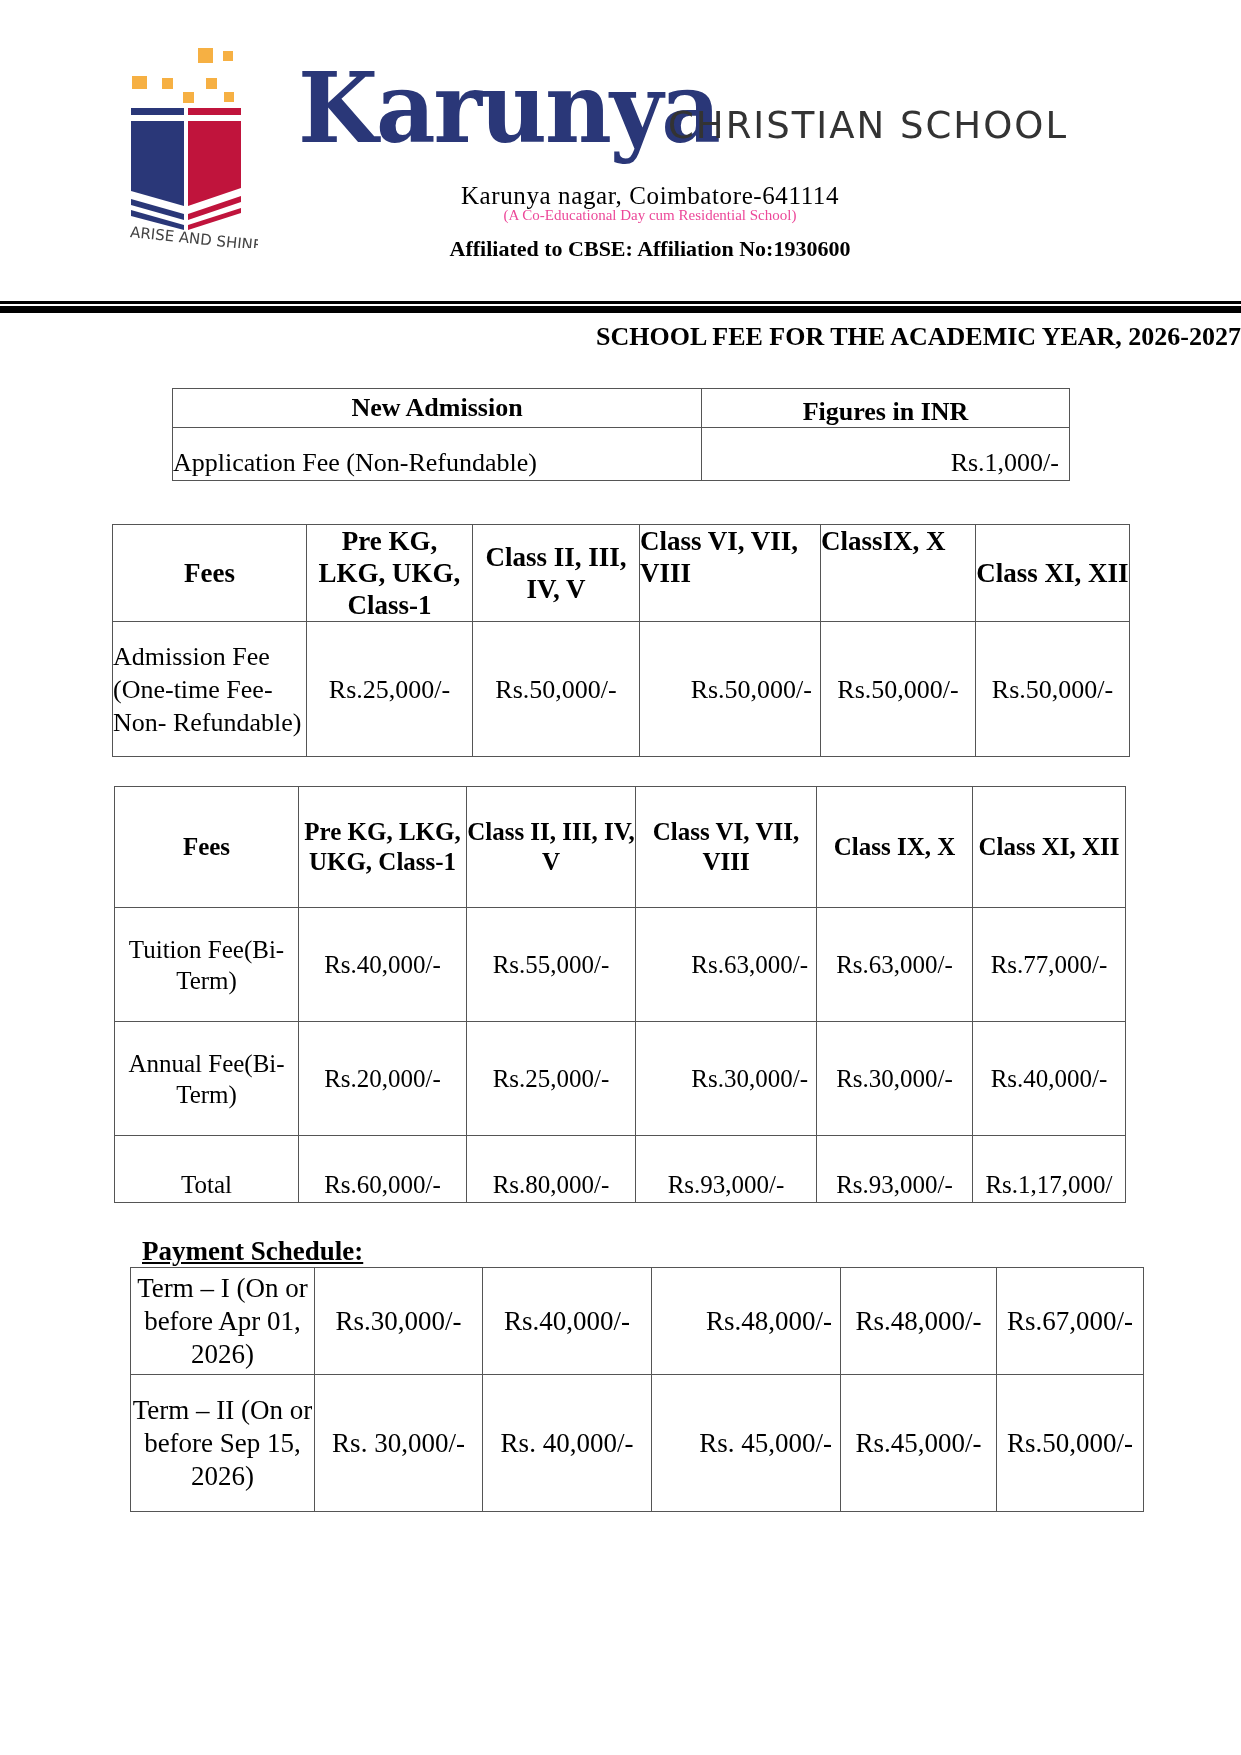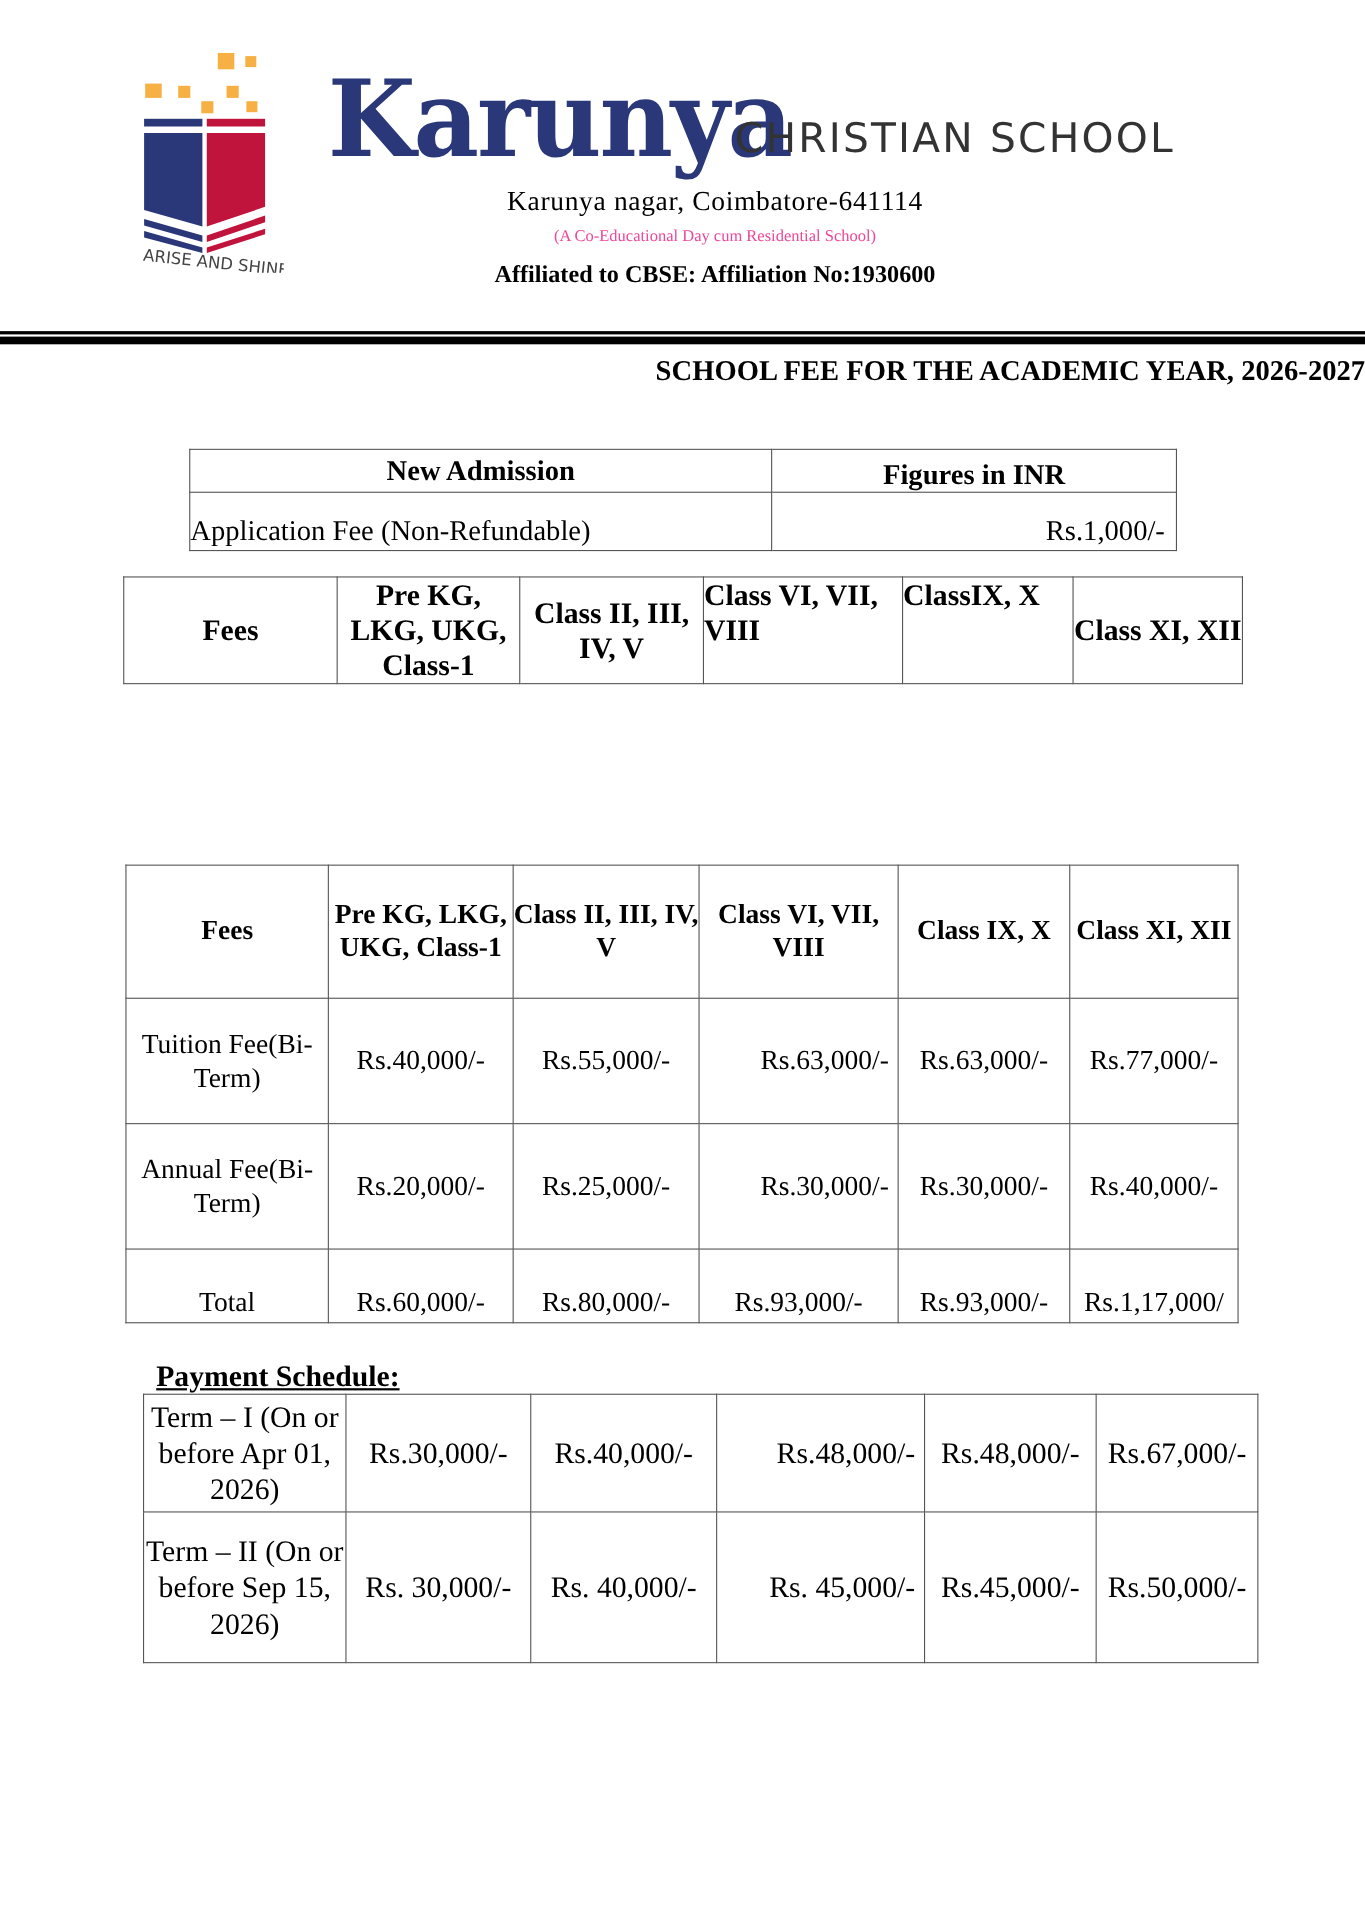--- a/index.html
+++ b/index.html
@@ -7,35 +7,35 @@
          font-family: "Liberation Serif", "DejaVu Serif", serif; color: #000; }
 
   
   .logo { position: absolute; left: 128px; top: 48px; width: 130px; height: 200px; }
   .brand { position: absolute; left: 298px; top: 62px; font-family: "DejaVu Serif", serif;
            font-weight: bold; font-size: 92px; color: #2a3778; letter-spacing: -2px;
            line-height: 1; transform: scaleY(1.05); }
   .brand-sub { position: absolute; left: 668px; top: 104px; font-family: "DejaVu Sans", sans-serif;
                font-size: 37px; color: #333; letter-spacing: 2px; }
   .addr { position: absolute; left: 420px; width: 460px; text-align: center; }
-  .addr1 { top: 170px; font-size: 25px; letter-spacing: 0.6px; }
+  .addr1 { top: 182px; font-size: 25px; letter-spacing: 0.6px; }
   .addr2 { top: 207px; font-size: 15px; color: #ec4899; }
   .addr3 { top: 236px; font-size: 22px; font-weight: bold; }
 
   .rule-thin { position: absolute; left: 0; top: 301px; width: 1241px; height: 3px; background: #000; }
   .rule-thick { position: absolute; left: 0; top: 306px; width: 1241px; height: 7px; background: #000; }
 
   .doc-title { position: absolute; left: 0; width: 1241px; top: 322px; text-align: right;
                font-weight: bold; font-size: 26px; }
 
   table { border-collapse: collapse; position: absolute; font-family: "Liberation Serif", serif; }
   td, th { border: 1px solid #555; padding: 0; }
 
   
-  #t1 { left: 172px; top: 388px; width: 898px; margin-top: 20px; }
+  #t1 { left: 172px; top: 388px; width: 898px; }
   #t1 th { height: 38px; font-size: 26px; font-weight: bold; }
   #t1 td { height: 50px; font-size: 26px; vertical-align: bottom; padding-bottom: 2px; }
   #t1 .c1 { width: 528px; }
   #t1 .lbl { text-align: left; }
   #t1 .val { text-align: right; padding-right: 10px; }
   #t1 th.h2 { vertical-align: bottom; }
 
   
   #t2 { left: 112px; top: 524px; width: 1018px; }
   #t2 th { height: 94px; font-size: 27px; font-weight: bold; line-height: 32px; vertical-align: middle; }
@@ -128,20 +128,28 @@
 <table id="t2">
   <tbody>
       <tr>
     <th class="col0">Fees</th>
     <th class="col1">Pre KG, LKG, UKG, Class-1</th>
     <th class="col2">Class II, III, IV, V</th>
     <th class="col3 h-top">Class VI, VII, VIII</th>
     <th class="col4 h-top">ClassIX, X</th>
     <th class="col5">Class XI, XII</th>
   </tr>
+  <tr>
+    <td class="lbl">Admission Fee (One-time Fee- Non- Refundable)</td>
+    <td class="val">Rs.25,000/-</td>
+    <td class="val">Rs.50,000/-</td>
+    <td class="val" style="text-align:right;padding-right:8px">Rs.50,000/-</td>
+    <td class="val">Rs.50,000/-</td>
+    <td class="val">Rs.50,000/-</td>
+  </tr>
 </tbody>
   </table>
 
 <table id="t3">
   <tbody>
       <tr>
     <th class="col0">Fees</th>
     <th class="col1">Pre KG, LKG, UKG, Class-1</th>
     <th class="col2">Class II, III, IV, V</th>
     <th class="col3">Class VI, VII, VIII</th>

